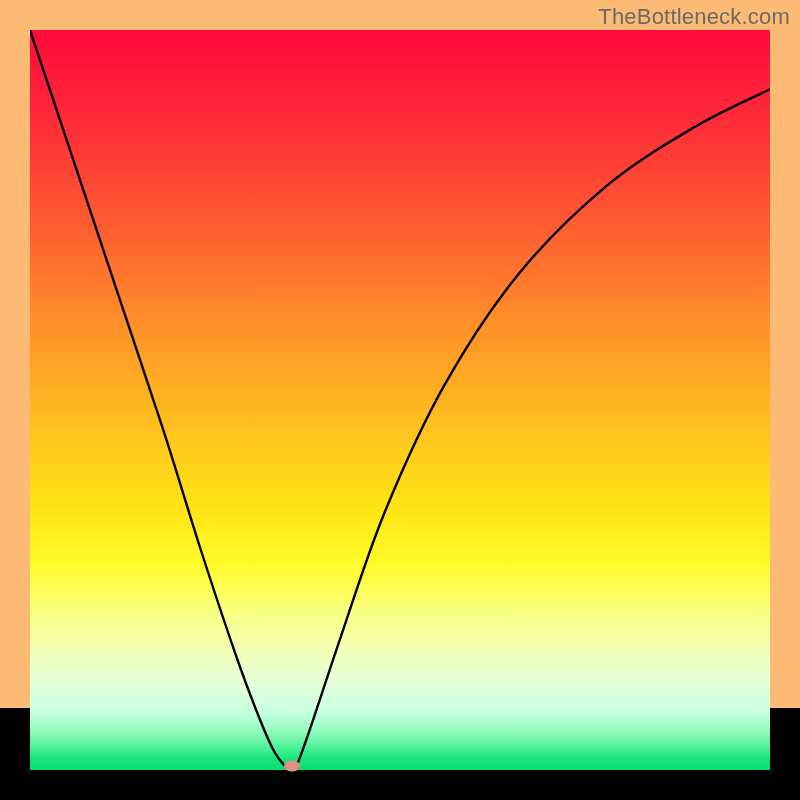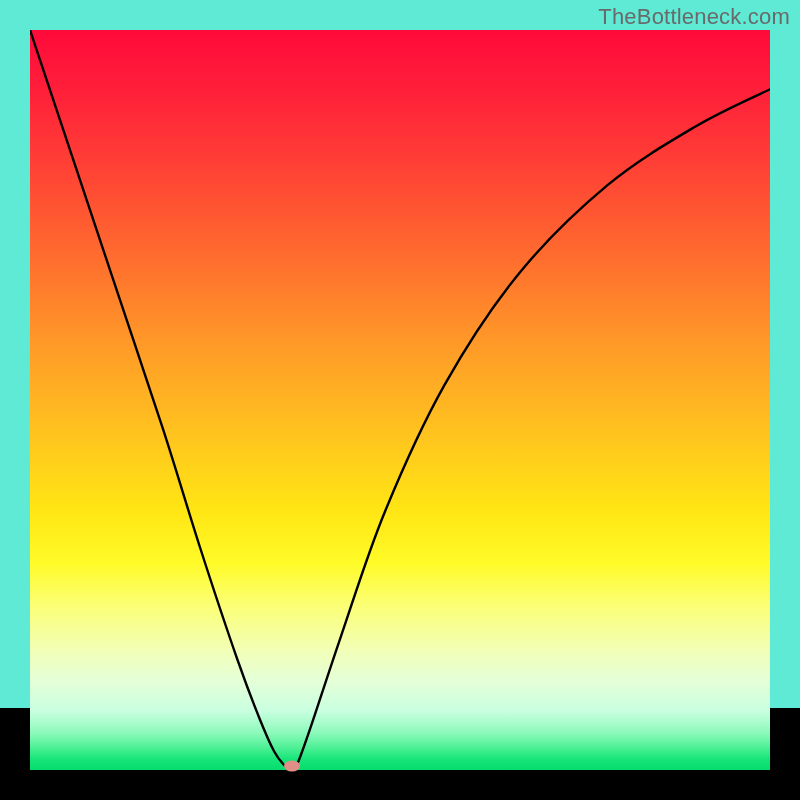--- a/index.html
+++ b/index.html
@@ -8,21 +8,21 @@
     width: 800px;
     height: 800px;
     overflow: hidden;
     background: #000;
     font-family: Arial, Helvetica, sans-serif;
   }
   .frame {
     position: relative;
     width: 800px;
     height: 708px;
-    background: #5eead4;
+    background: #fdba74;
   }
   .watermark {
     position: absolute;
     top: 4px;
     right: 10px;
     color: #6a6a6a;
     font-size: 22px;
     font-weight: 500;
     letter-spacing: 0.2px;
     z-index: 5;

